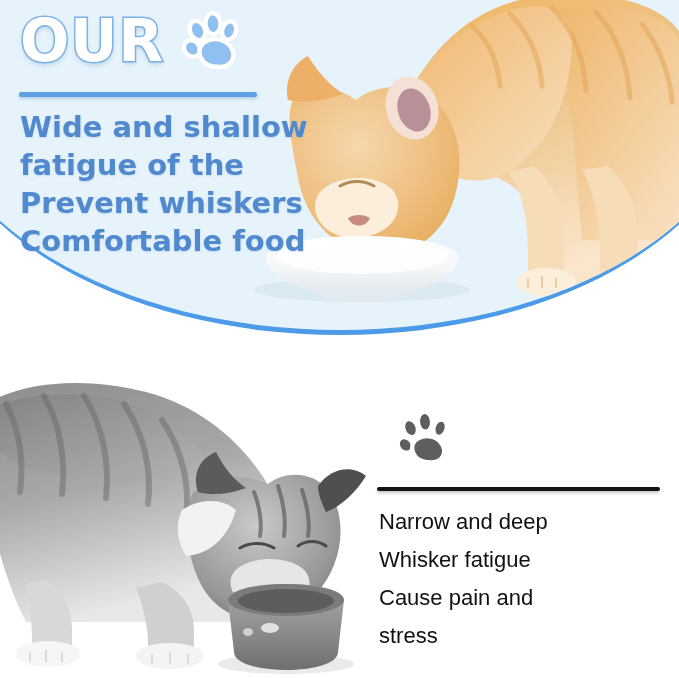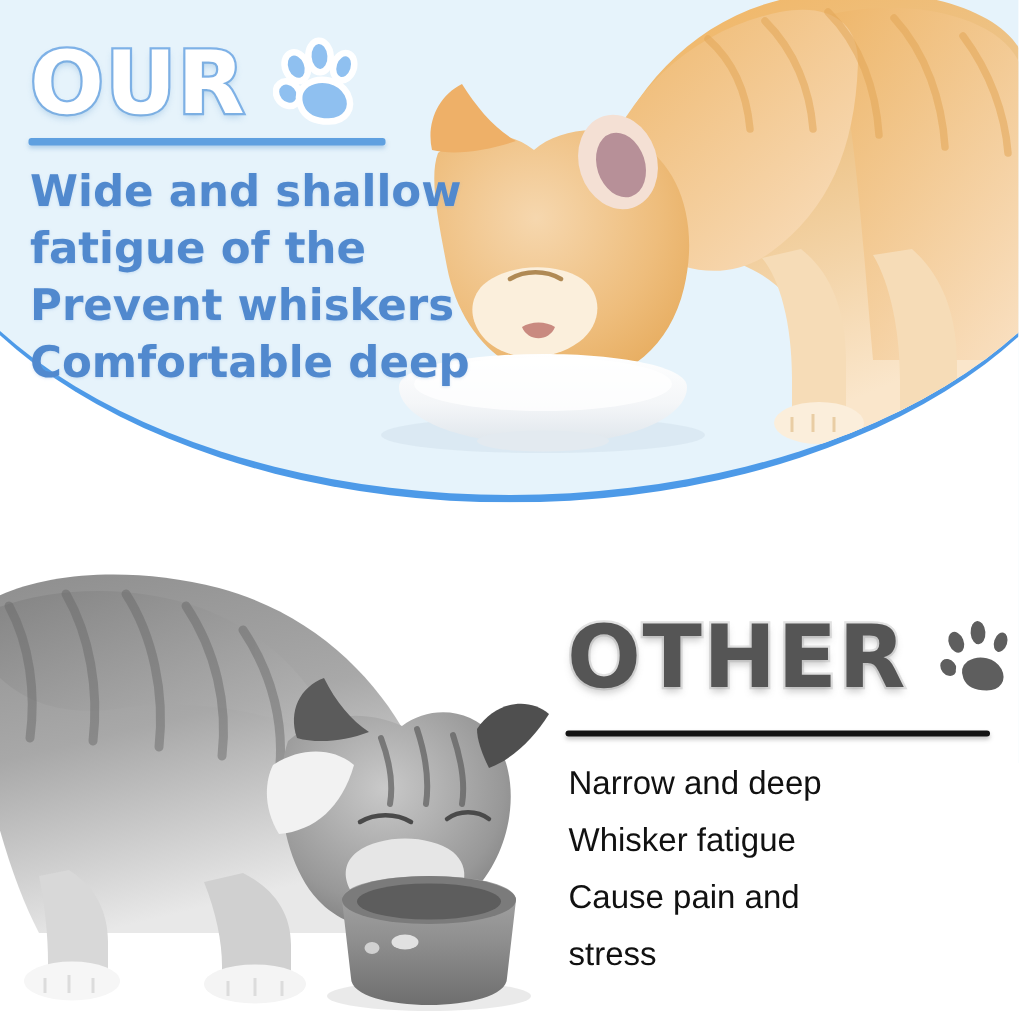--- a/index.html
+++ b/index.html
@@ -38,21 +38,21 @@
     width: 679px;
     height: 330px;
   }
 
   
   .head-row {
     position: absolute;
     display: flex;
     align-items: center;
   }
-  .head-row.our { left: 20px; top: 24px; }
+  .head-row.our { left: 20px; top: 10px; }
   .head-row.other { left: 378px; top: 409px; }
 
   .title {
     font-family: "DejaVu Sans", sans-serif;
     font-weight: bold;
     font-size: 58px;
     line-height: 1;
     letter-spacing: 1px;
   }
   .title.our {
@@ -312,24 +312,23 @@
         <path d="M36 52 C52 42 72 48 80 62 C88 78 78 92 60 92 C44 92 34 86 30 76 C26 66 28 58 36 52 Z"></path>
       </g>
     </svg>
   </div>
 
   <div class="rule blue"></div>
 
   <div class="body-copy our">Wide and shallow
 fatigue of the
 Prevent whiskers
-Comfortable deep</div>
+Comfortable food</div>
 
   <div class="head-row other">
-    <div class="title other">OTHER</div>
     <svg class="paw other" viewBox="0 0 100 100" xmlns="http://www.w3.org/2000/svg">
       <g stroke="#ffffff" stroke-width="7" fill="#5e5e5e">
         <ellipse cx="25" cy="33" rx="12" ry="16" transform="rotate(-22 25 33)"></ellipse>
         <ellipse cx="50" cy="22" rx="12" ry="17" transform="rotate(-4 50 22)"></ellipse>
         <ellipse cx="76" cy="33" rx="11" ry="15" transform="rotate(18 76 33)"></ellipse>
         <ellipse cx="16" cy="62" rx="12" ry="14" transform="rotate(-40 16 62)"></ellipse>
         <path d="M36 52 C52 42 72 48 80 62 C88 78 78 92 60 92 C44 92 34 86 30 76 C26 66 28 58 36 52 Z"></path>
       </g>
     </svg>
   </div>

